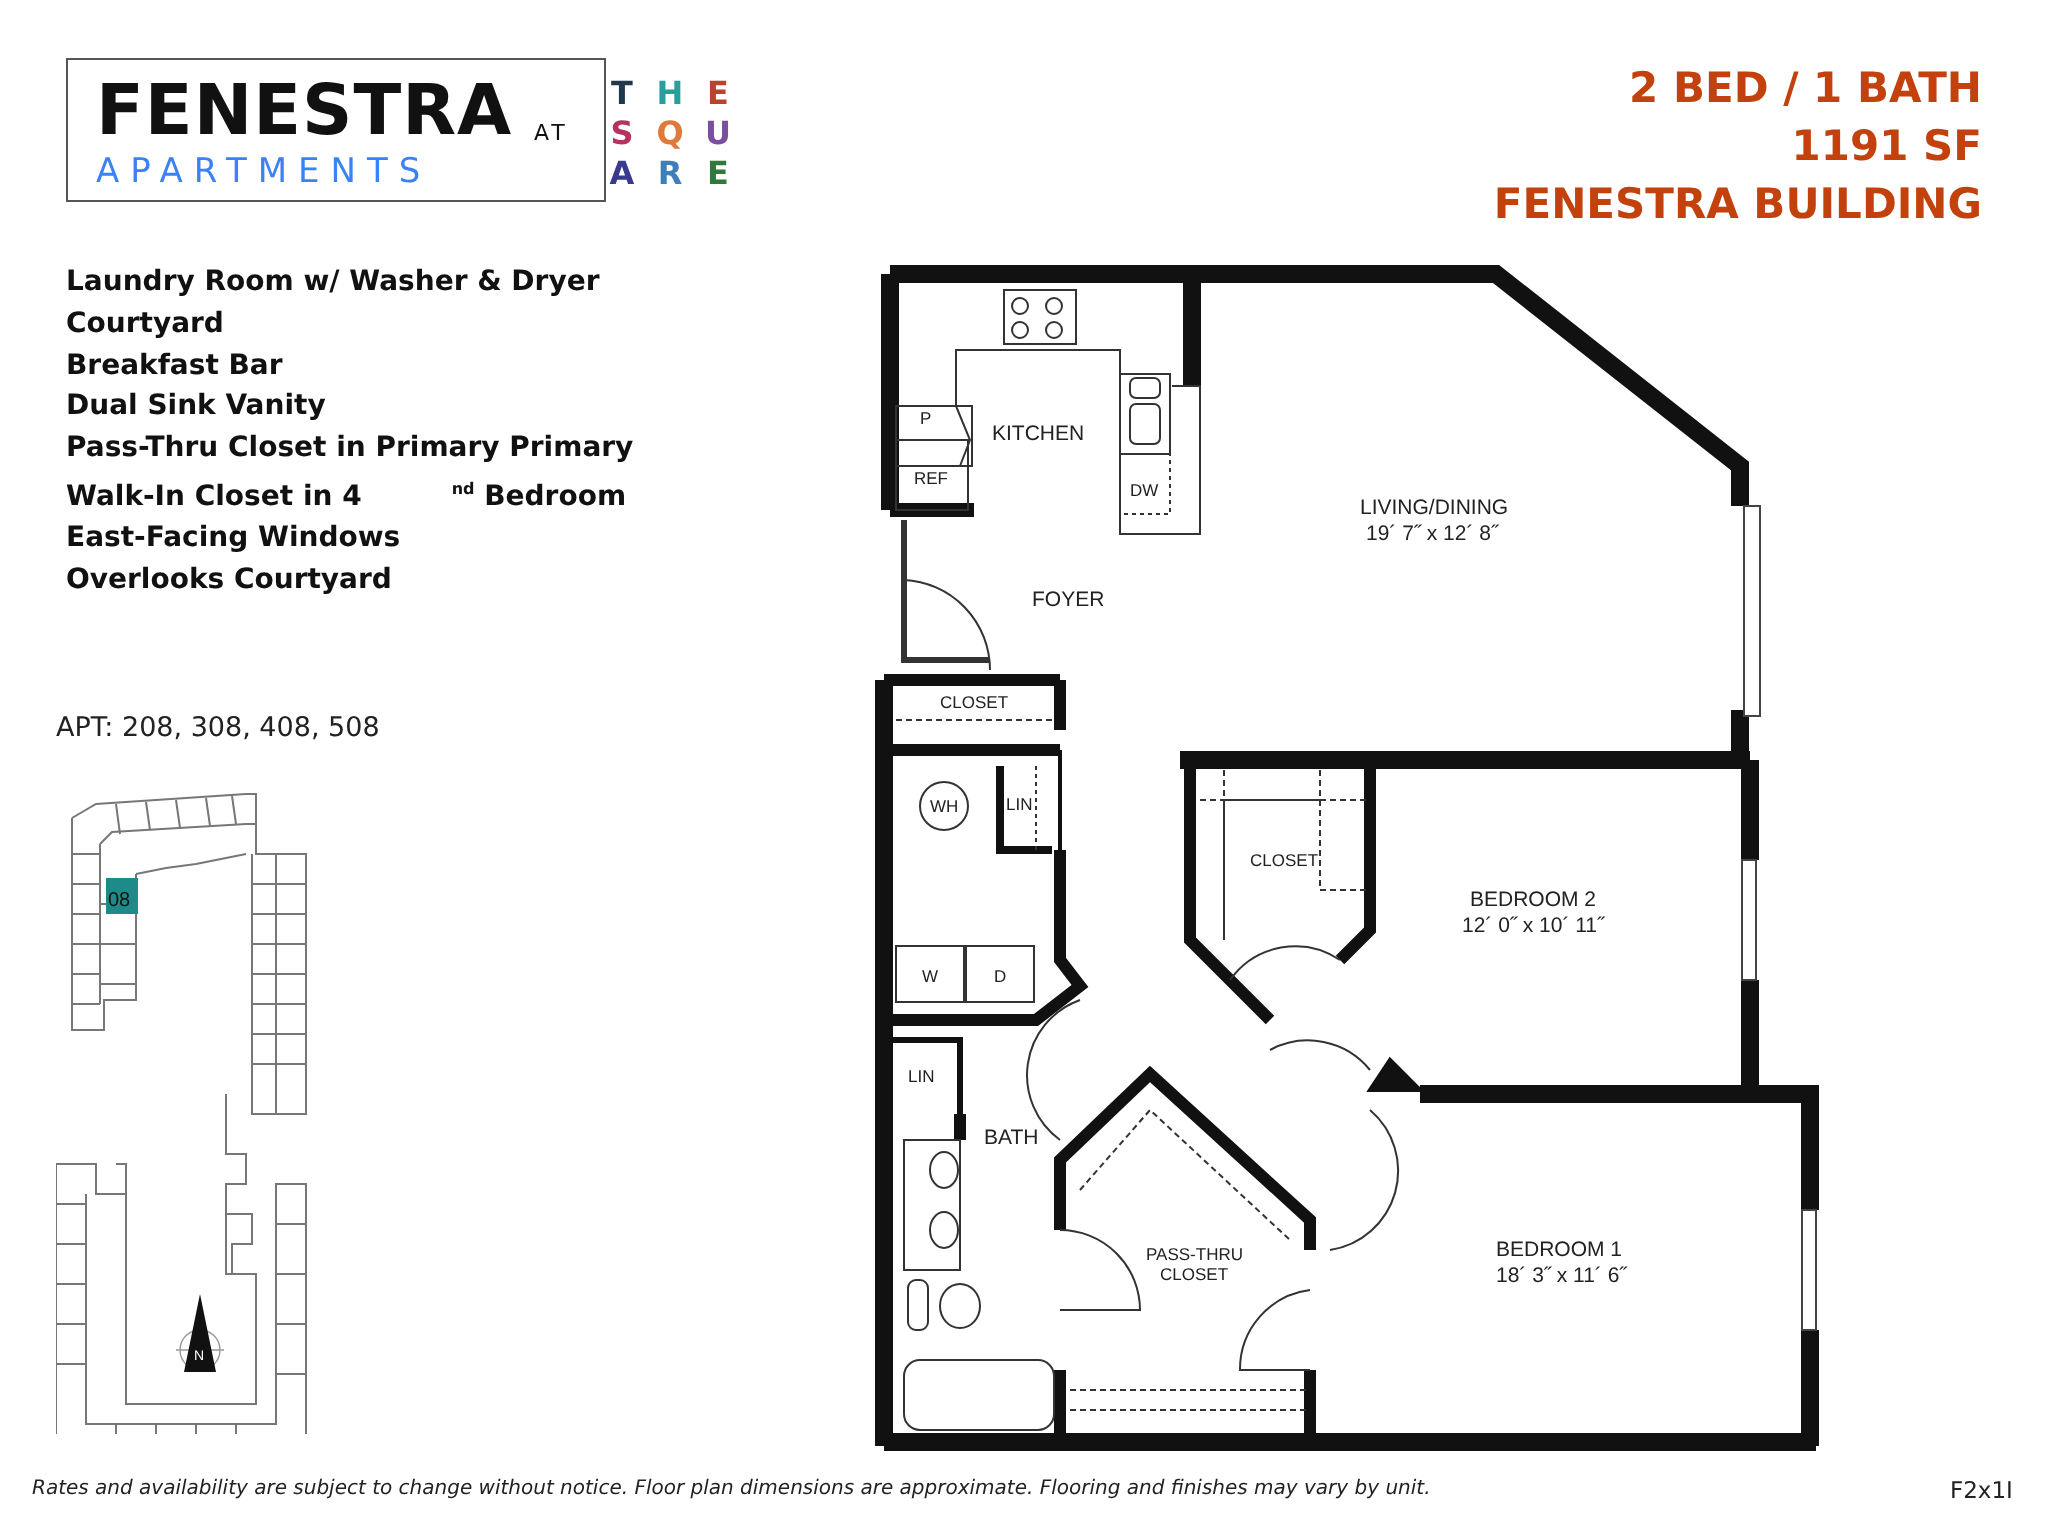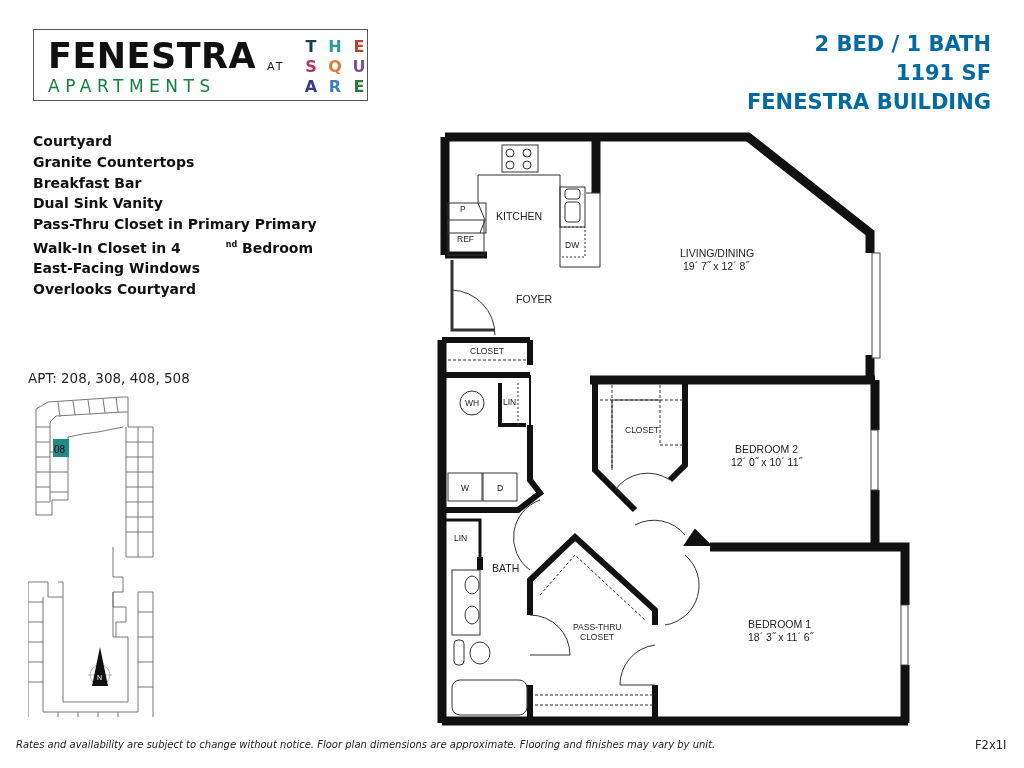--- a/index.html
+++ b/index.html
@@ -1,25 +1,25 @@
 <!DOCTYPE html>
 <html><head>
 <meta charset="utf-8">
 <style>
   html,body{margin:0;padding:0;background:#fff;}
   body{width:1024px;height:768px;position:relative;overflow:hidden;font-family:"Liberation Sans",sans-serif;color:#111;}
-  .logo-box{position:absolute;left:33px;top:29px;width:335px;height:72px;border:1.5px solid #555;box-sizing:border-box;text-decoration:underline;}
+  .logo-box{position:absolute;left:33px;top:29px;width:270px;height:72px;border:1.5px solid #555;box-sizing:border-box;text-decoration:underline;}
   .logo-main{position:absolute;left:14px;top:6px;font-family:"DejaVu Sans",sans-serif;font-weight:bold;font-size:35px;letter-spacing:0.5px;color:#111;}
-  .logo-sub{position:absolute;left:14px;top:46px;font-family:"DejaVu Sans",sans-serif;font-size:17px;letter-spacing:5.5px;color:#15803d;}
+  .logo-sub{position:absolute;left:14px;top:46px;font-family:"DejaVu Sans",sans-serif;font-size:17px;letter-spacing:5.5px;color:#3b82f6;}
   .logo-at{position:absolute;left:233px;top:30px;font-family:"DejaVu Sans",sans-serif;font-size:11px;letter-spacing:2px;}
   .square-grid{position:absolute;left:265px;top:7px;display:grid;grid-template-columns:repeat(3,24px);grid-template-rows:repeat(3,20px);font-family:"DejaVu Sans",sans-serif;font-weight:bold;font-size:16px;text-align:center;}
-  .header-right{position:absolute;right:33px;top:30px;text-align:right;color:#0369a1;font-family:"DejaVu Sans",sans-serif;font-weight:bold;font-size:21px;line-height:29px;}
+  .header-right{position:absolute;right:33px;top:30px;text-align:right;color:#c2410c;font-family:"DejaVu Sans",sans-serif;font-weight:bold;font-size:21px;line-height:29px;}
   .features{position:absolute;left:33px;top:131px;font-family:"DejaVu Sans",sans-serif;font-weight:bold;font-size:14px;line-height:20.8px;list-style:none;margin:0;padding:0;}
   .features sup{font-size:8px;margin-left:45px;}
-  .apt{position:absolute;left:28px;top:370px;font-family:"DejaVu Sans",sans-serif;font-size:13.5px;color:#222;}
+  .apt{position:absolute;left:28px;top:356px;font-family:"DejaVu Sans",sans-serif;font-size:13.5px;color:#222;}
   .siteplan{position:absolute;left:28px;top:392px;}
   .floorplan{position:absolute;left:430px;top:125px;}
   .disclaimer{position:absolute;left:16px;top:739px;font-family:"DejaVu Sans",sans-serif;font-style:italic;font-size:10px;color:#222;}
   .plan-code{position:absolute;left:975px;top:738px;font-family:"DejaVu Sans",sans-serif;font-size:11.5px;color:#222;}
   .room-label{font-family:"Liberation Sans",sans-serif;font-size:10.5px;fill:#222;}
   .small-label{font-family:"Liberation Sans",sans-serif;font-size:8.5px;fill:#222;}
 </style>
 </head>
 <body>
 
@@ -40,22 +40,22 @@
     </div>
 </div>
 
 <div class="header-right">
   <div>2 BED / 1 BATH</div>
   <div>1191 SF</div>
   <div>FENESTRA BUILDING</div>
 </div>
 
 <ul class="features">
+  <li>Laundry Room w/ Washer &amp; Dryer</li>
   <li>Courtyard</li>
-  <li>Granite Countertops</li>
   <li>Breakfast Bar</li>
   <li>Dual Sink Vanity</li>
   <li>Pass-Thru Closet in Primary Primary</li>
   <li><span>Walk-In Closet in 4</span><sup>nd</sup><span> Bedroom</span></li>
   <li>East-Facing Windows</li>
   <li>Overlooks Courtyard</li>
 </ul>
 
 <div class="apt">APT: 208, 308, 408, 508</div>
 

